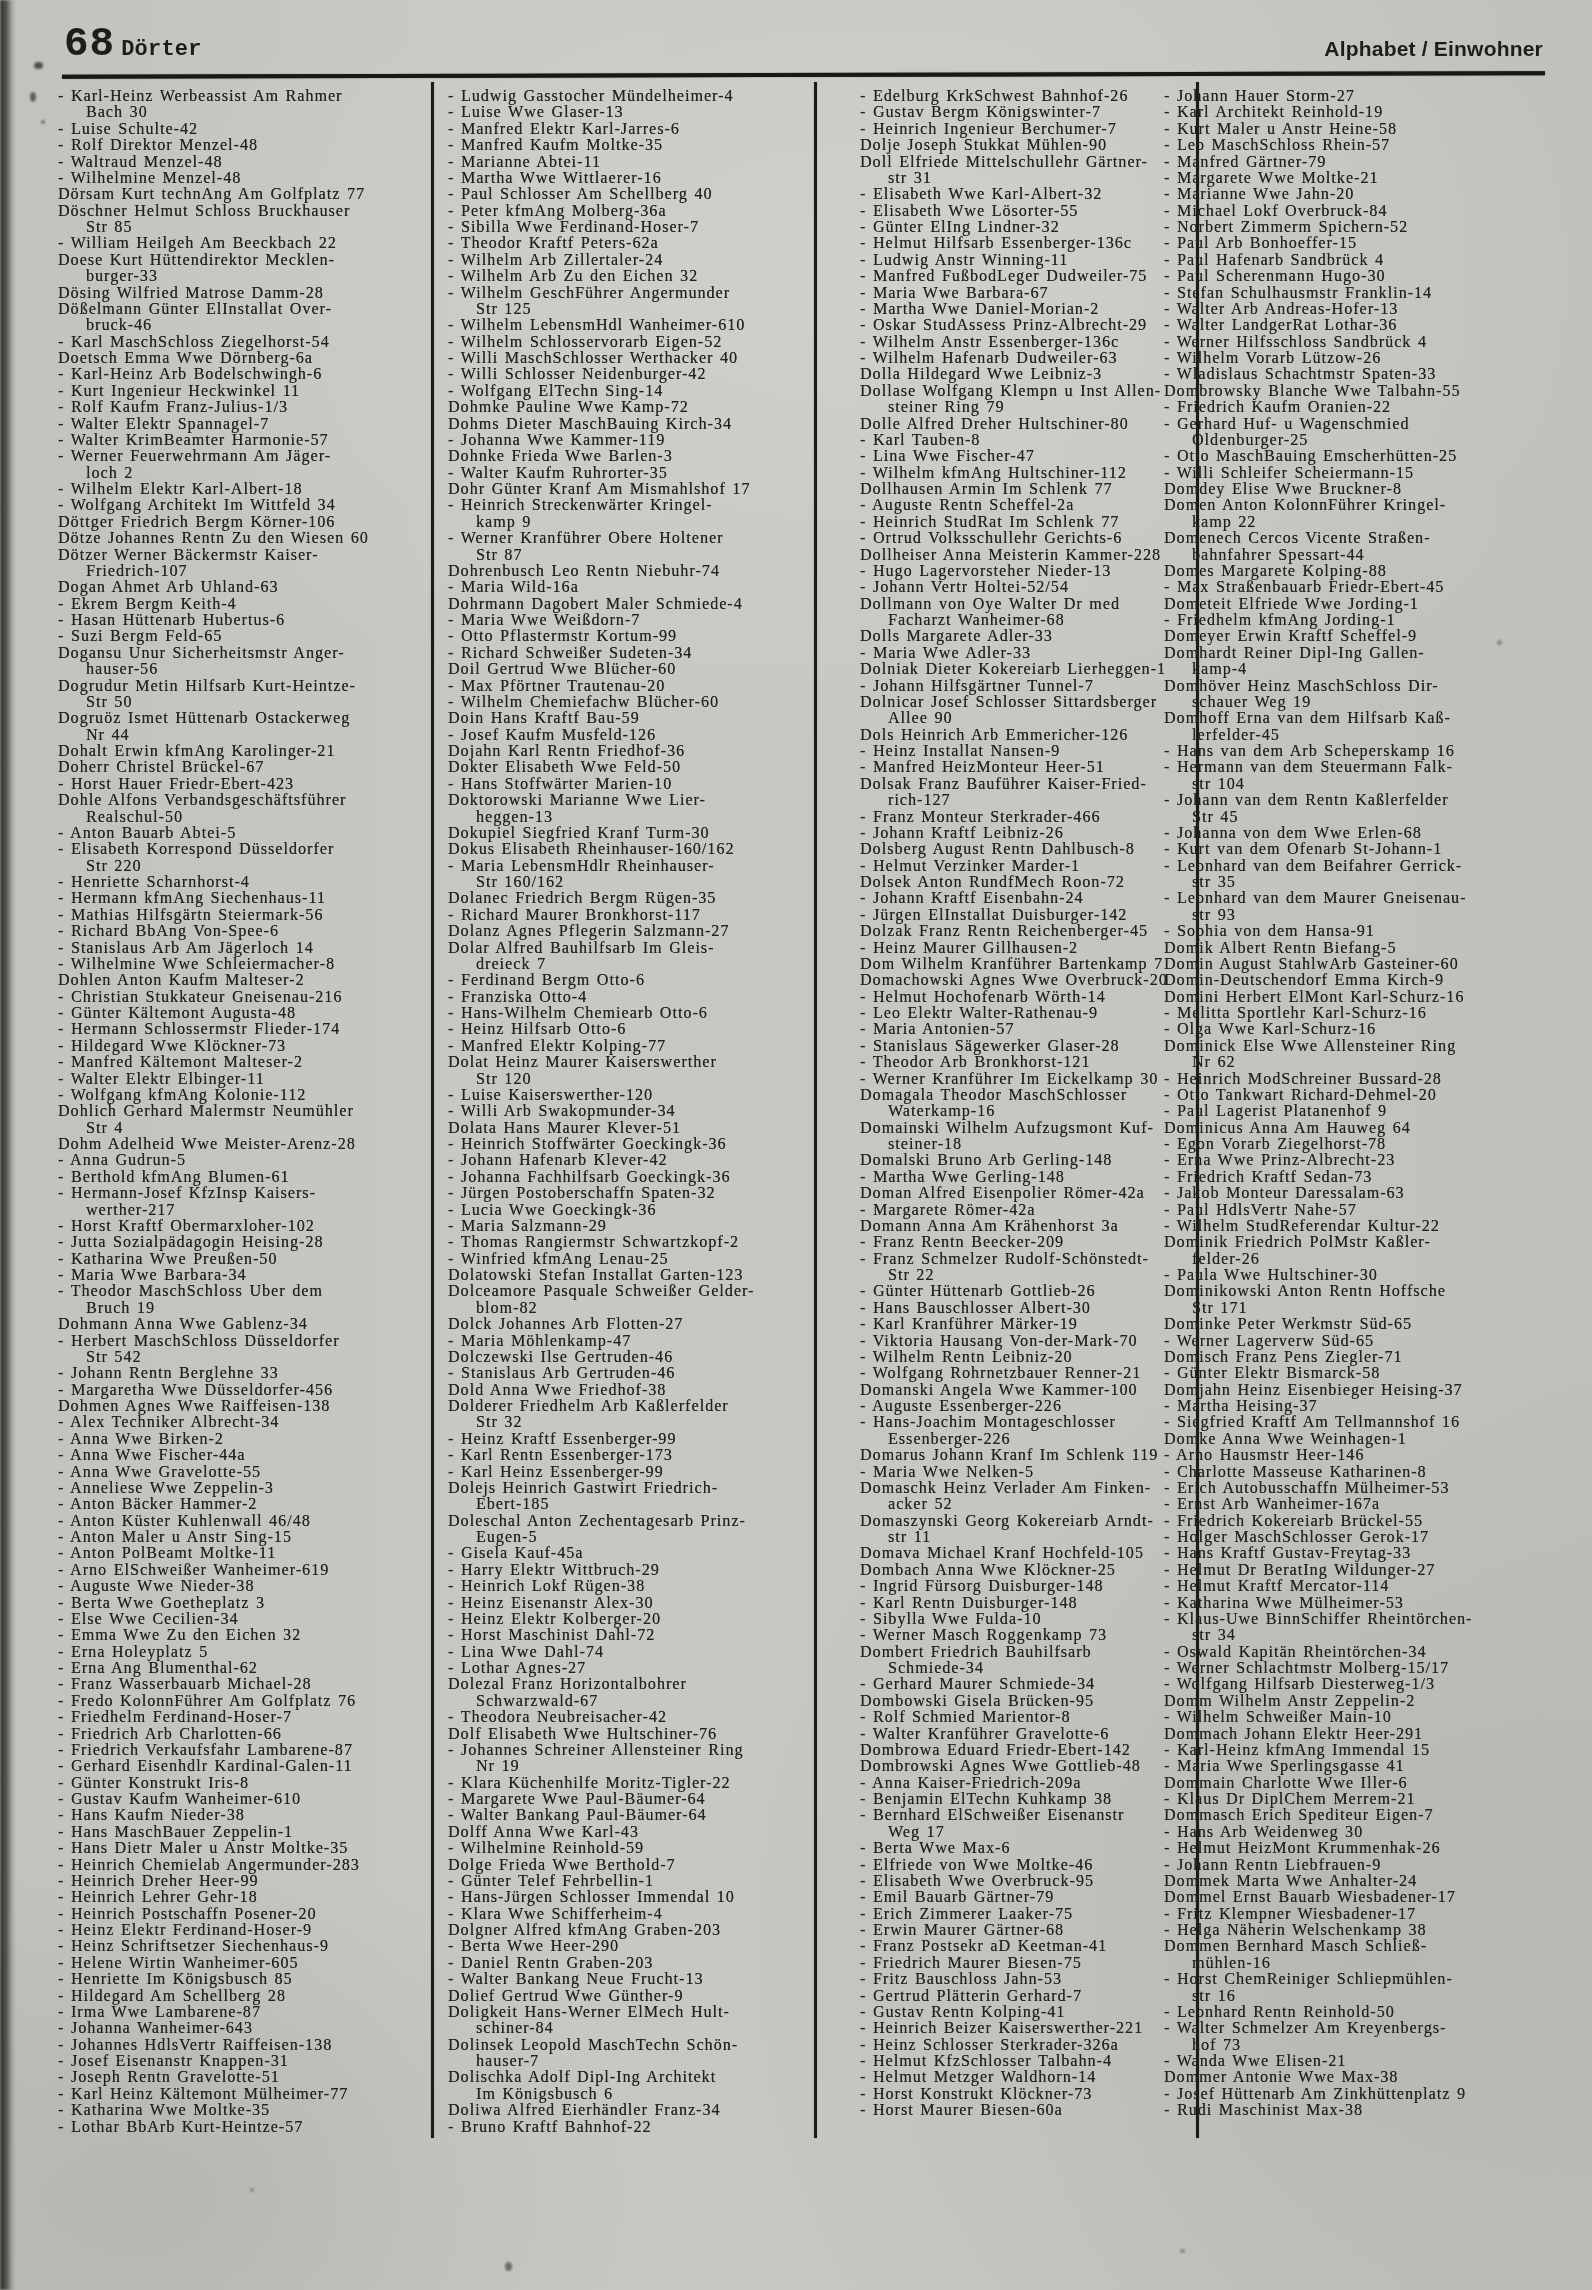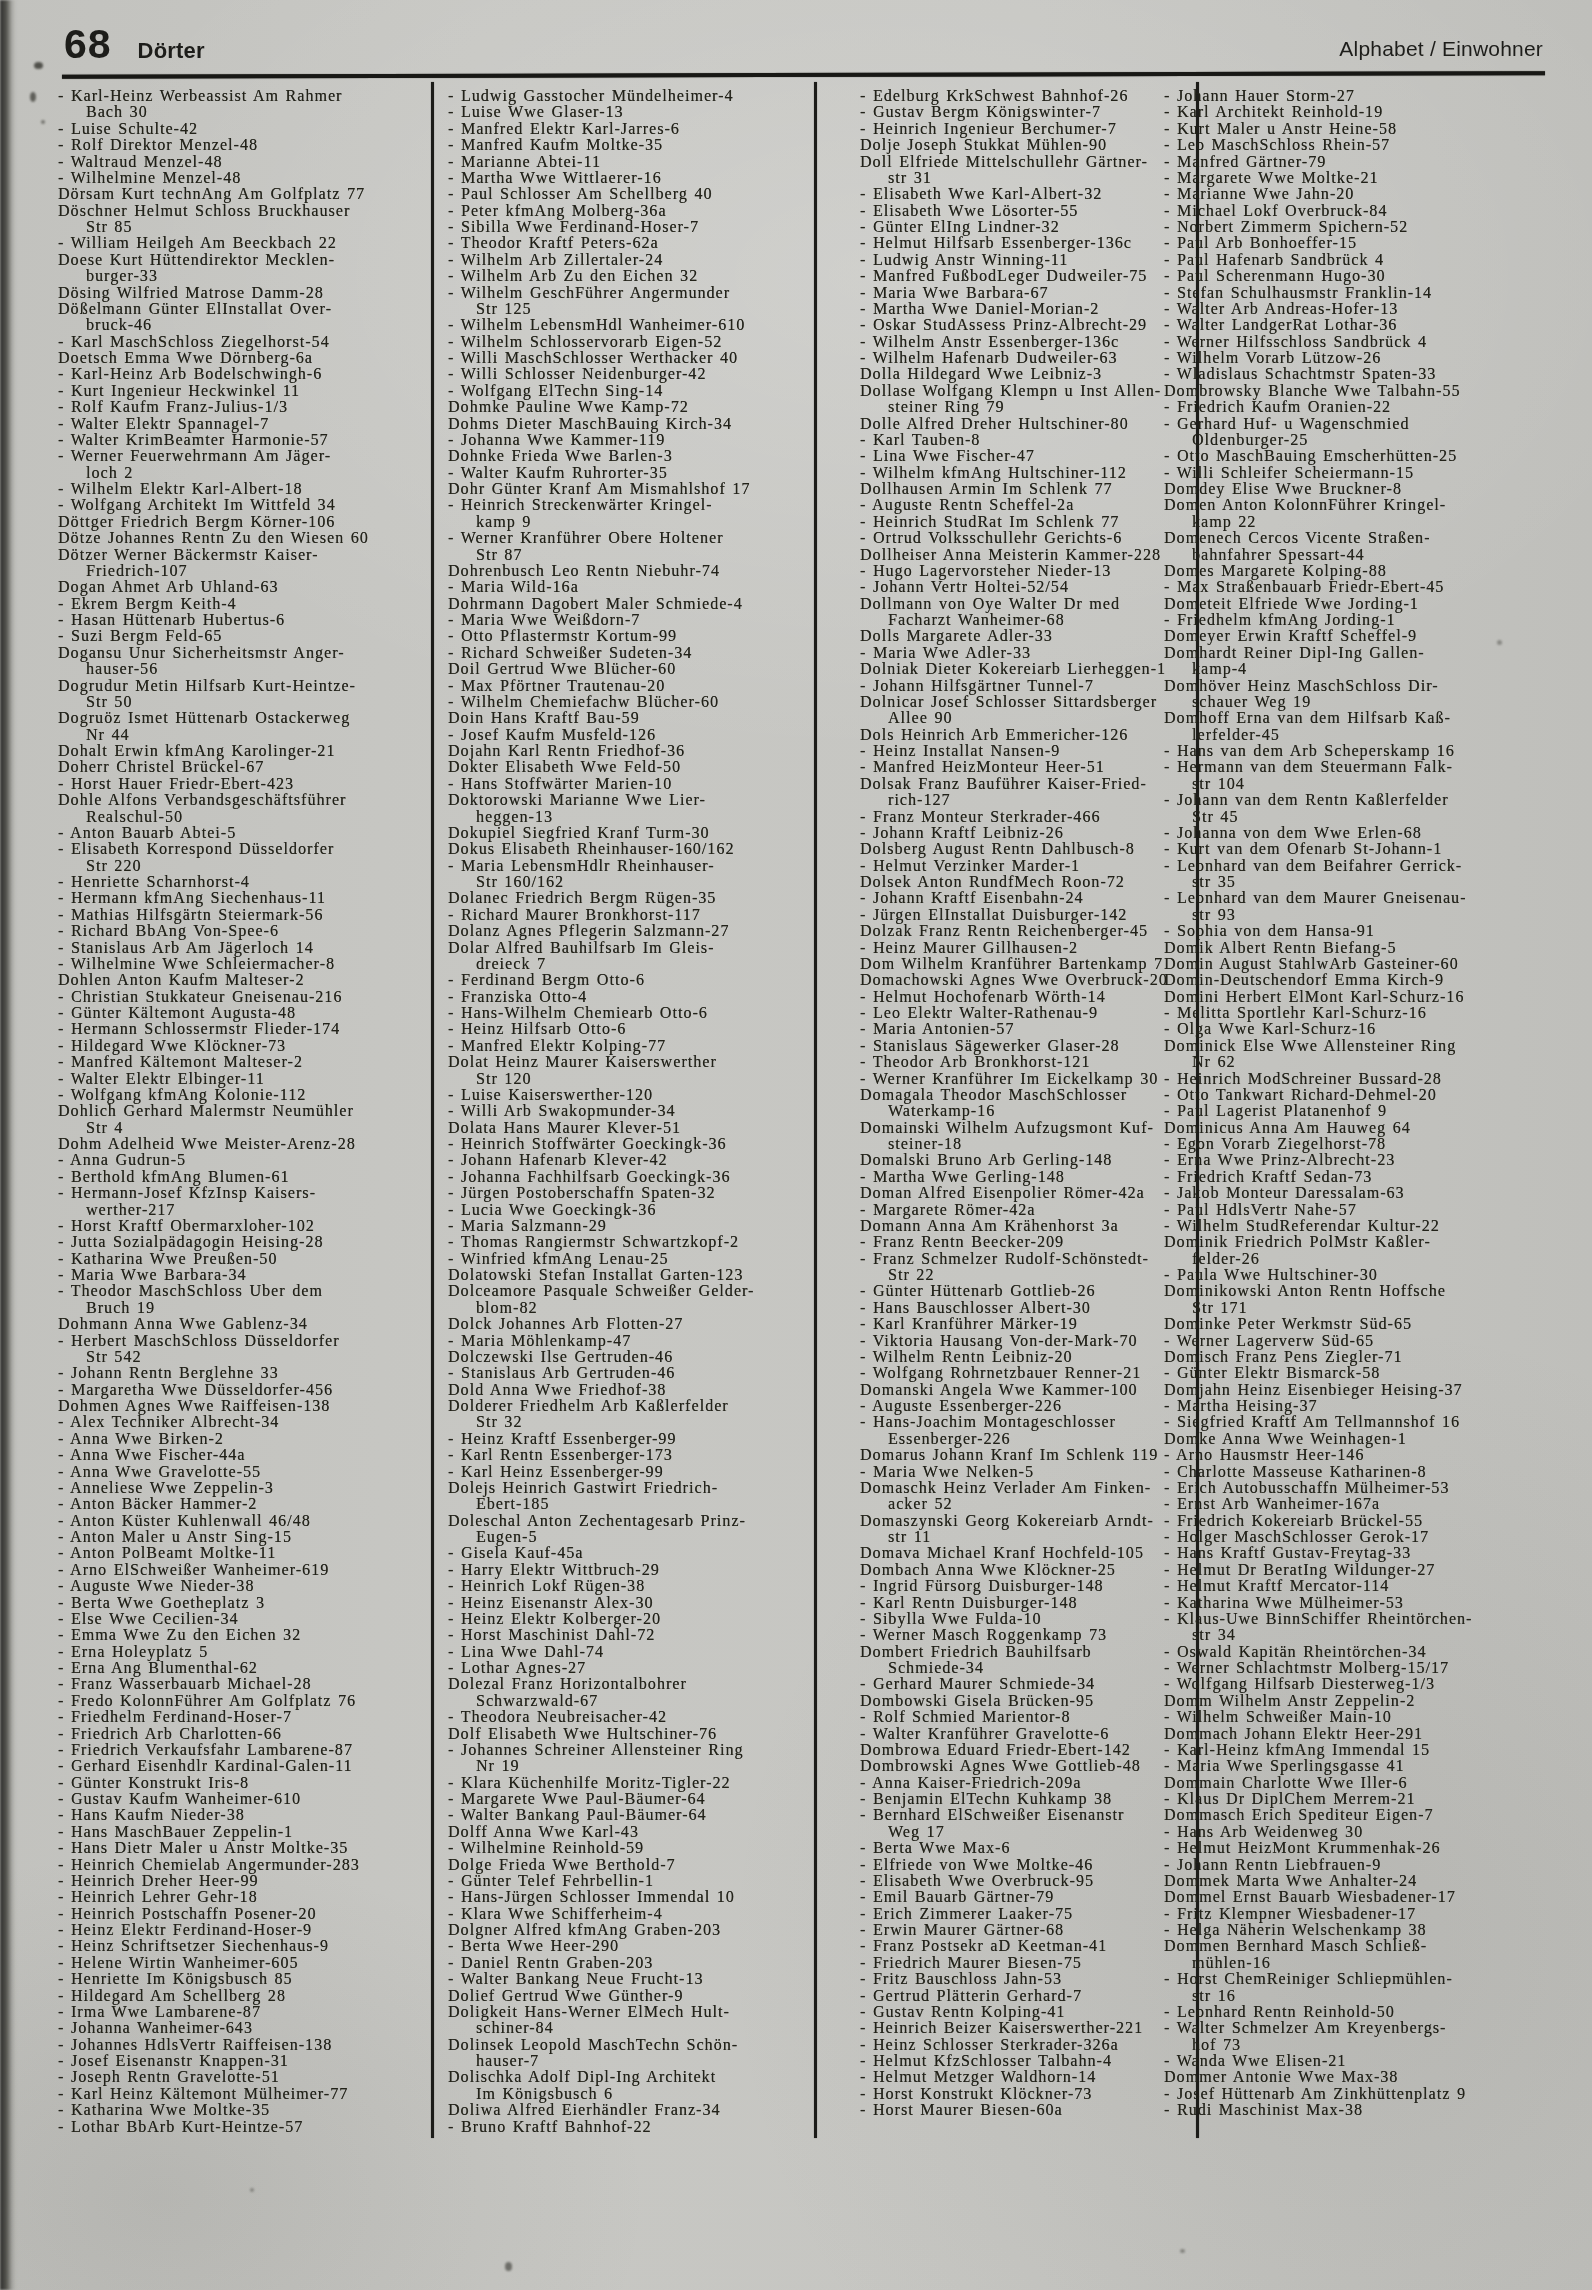--- a/index.html
+++ b/index.html
@@ -27,30 +27,30 @@
   .s1{left:34px;top:62px;width:9px;height:7px;opacity:.8;}
   .s2{left:30px;top:92px;width:6px;height:10px;opacity:.7;}
   .s3{left:41px;top:120px;width:4px;height:4px;opacity:.55;}
   .s4{left:505px;top:2262px;width:7px;height:9px;opacity:.6;}
   .s5{left:1497px;top:640px;width:5px;height:5px;opacity:.4;}
   .s6{left:250px;top:2188px;width:4px;height:4px;opacity:.4;}
   .s7{left:1180px;top:2249px;width:5px;height:4px;opacity:.45;}
 
   .hdr-left{
     position:absolute;left:64px;top:24px;
-    display:flex;align-items:baseline;gap:26px;
+    display:flex;align-items:baseline;gap:6px;
     color:#1d1d1a;
-    font-family:Liberation Sans, sans-serif;
+    font-family:Liberation Mono, monospace;
   }
   .hdr-num{font-size:41px;font-weight:700;letter-spacing:1px;line-height:1;}
   .hdr-sec{font-size:22px;font-weight:700;letter-spacing:0.2px;}
   .hdr-right{
     position:absolute;right:49px;top:37px;
     font-family:"Liberation Sans","DejaVu Sans",sans-serif;
-    font-size:21px;font-weight:400;color:#1d1d1a;letter-spacing:0.2px;
+    font-size:21px;font-weight:700;color:#1d1d1a;letter-spacing:0.2px;
   }
   .hdr-rule{
     position:absolute;left:62px;top:73px;width:1483px;height:4px;
     background:#181815;transform:rotate(-0.14deg);
     box-shadow:0 0 1px rgba(20,20,15,0.8);
   }
   .vsep{
     position:absolute;top:82px;height:2056px;width:3px;
     background:#1c1c19;box-shadow:0 0 1px rgba(20,20,15,0.7);
   }

